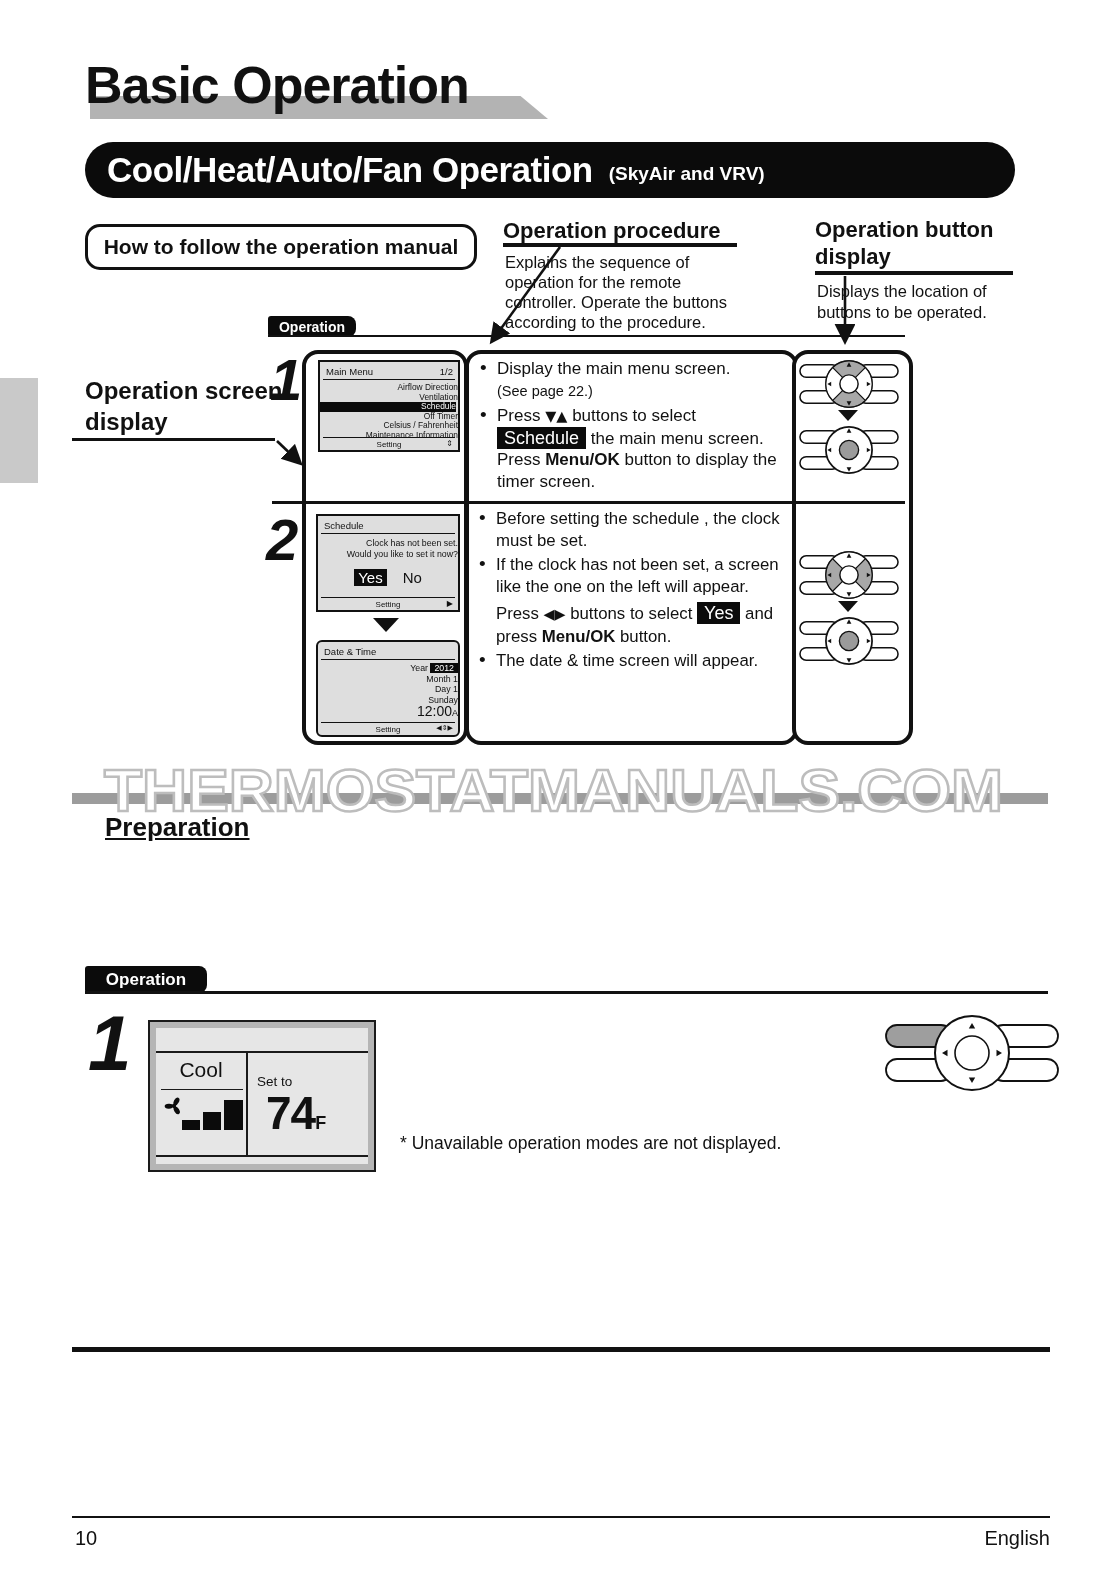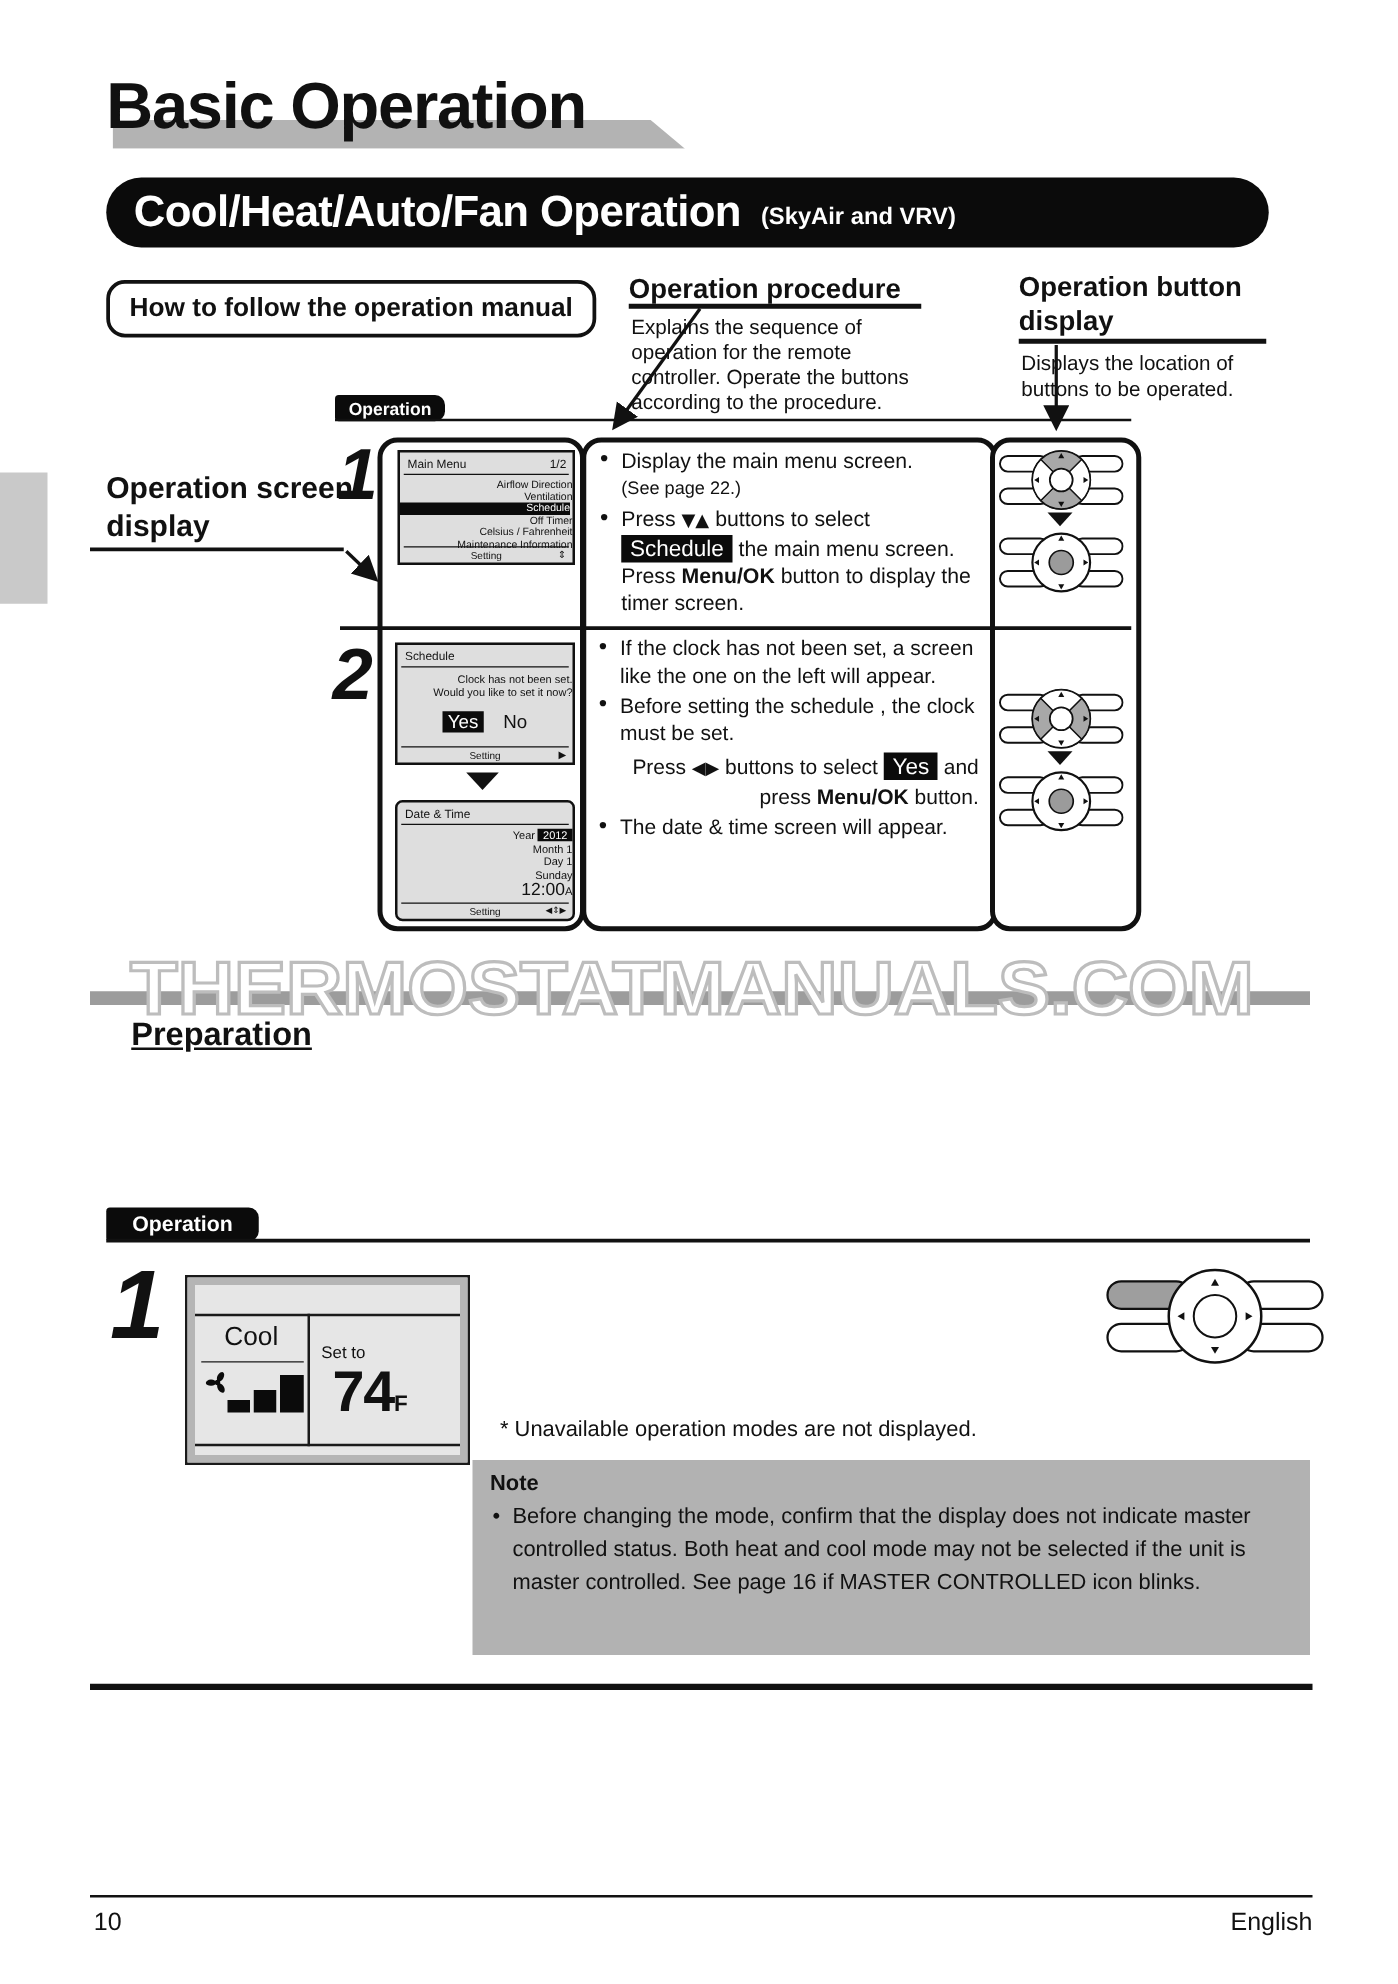--- a/index.html
+++ b/index.html
@@ -249,23 +249,23 @@
       <span>Display the main menu screen.</span>
       <div class="seepage">(See page 22.)</div>
     </div>
     <div class="bul">
       <span>Press </span><span class="sym" style="font-size:0.85em;">▼▲</span><span> buttons to select</span><br>
       <span class="chip-big">Schedule</span><span> the main menu screen. Press </span><span class="b">Menu/OK</span><span> button to display the timer screen.</span>
     </div>
   </div>
 
   <div class="abs bullets step2-text">
+    <div class="bul"><span>Before setting the schedule , the clock must be set.</span></div>
     <div class="bul"><span>If the clock has not been set, a screen like the one on the left will appear.</span></div>
-    <div class="bul"><span>Before setting the schedule , the clock must be set.</span></div>
-    <div class="nobul" style="margin-top:6px;text-align:right;">
+    <div class="nobul" style="margin-top:6px;">
       <span>Press </span><span class="sym" style="font-size:0.85em;">◀▶</span><span> buttons to select </span><span class="chip-big">Yes</span><span> and press </span><span class="b">Menu/OK</span><span> button.</span>
     </div>
     <div class="bul"><span>The date &amp; time screen will appear.</span></div>
   </div>
 
   <svg class="abs pad padA1" viewBox="0 0 104 54">
     <rect x="1" y="7" width="40" height="13" rx="6.5" fill="#fff" stroke="#111" stroke-width="1.6"></rect>
     <rect x="1" y="34" width="40" height="13" rx="6.5" fill="#fff" stroke="#111" stroke-width="1.6"></rect>
     <rect x="63" y="7" width="40" height="13" rx="6.5" fill="#fff" stroke="#111" stroke-width="1.6"></rect>
     <rect x="63" y="34" width="40" height="13" rx="6.5" fill="#fff" stroke="#111" stroke-width="1.6"></rect>
@@ -368,24 +368,20 @@
     <rect x="110" y="15" width="66" height="22" rx="11" fill="#fff" stroke="#111" stroke-width="1.8"></rect>
     <rect x="110" y="49" width="66" height="22" rx="11" fill="#fff" stroke="#111" stroke-width="1.8"></rect>
     <circle cx="90" cy="43" r="37" fill="#fff" stroke="#111" stroke-width="2"></circle>
     <circle cx="90" cy="43" r="17" fill="none" stroke="#111" stroke-width="1.6"></circle>
     <polygon points="90,13 86.8,18.5 93.2,18.5" fill="#111"></polygon>
     <polygon points="90,73 86.8,67.5 93.2,67.5" fill="#111"></polygon>
     <polygon points="60,43 65.5,39.8 65.5,46.2" fill="#111"></polygon>
     <polygon points="120,43 114.5,39.8 114.5,46.2" fill="#111"></polygon>
   </svg>
 
-  <div class="abs notebox">
-    <div class="note-title">Note</div>
-    <div class="note-bullet">Before changing the mode, confirm that the display does not indicate master controlled status. Both heat and cool mode may not be selected if the unit is master controlled. See page 16 if MASTER CONTROLLED icon blinks.</div>
-  </div>
 
   <div class="abs rule thick-rule"></div>
 
   <div class="abs rule foot-rule"></div>
   <div class="abs page-num">10</div>
   <div class="abs page-lang">English</div>
 
 </div>
 
 </body></html>

